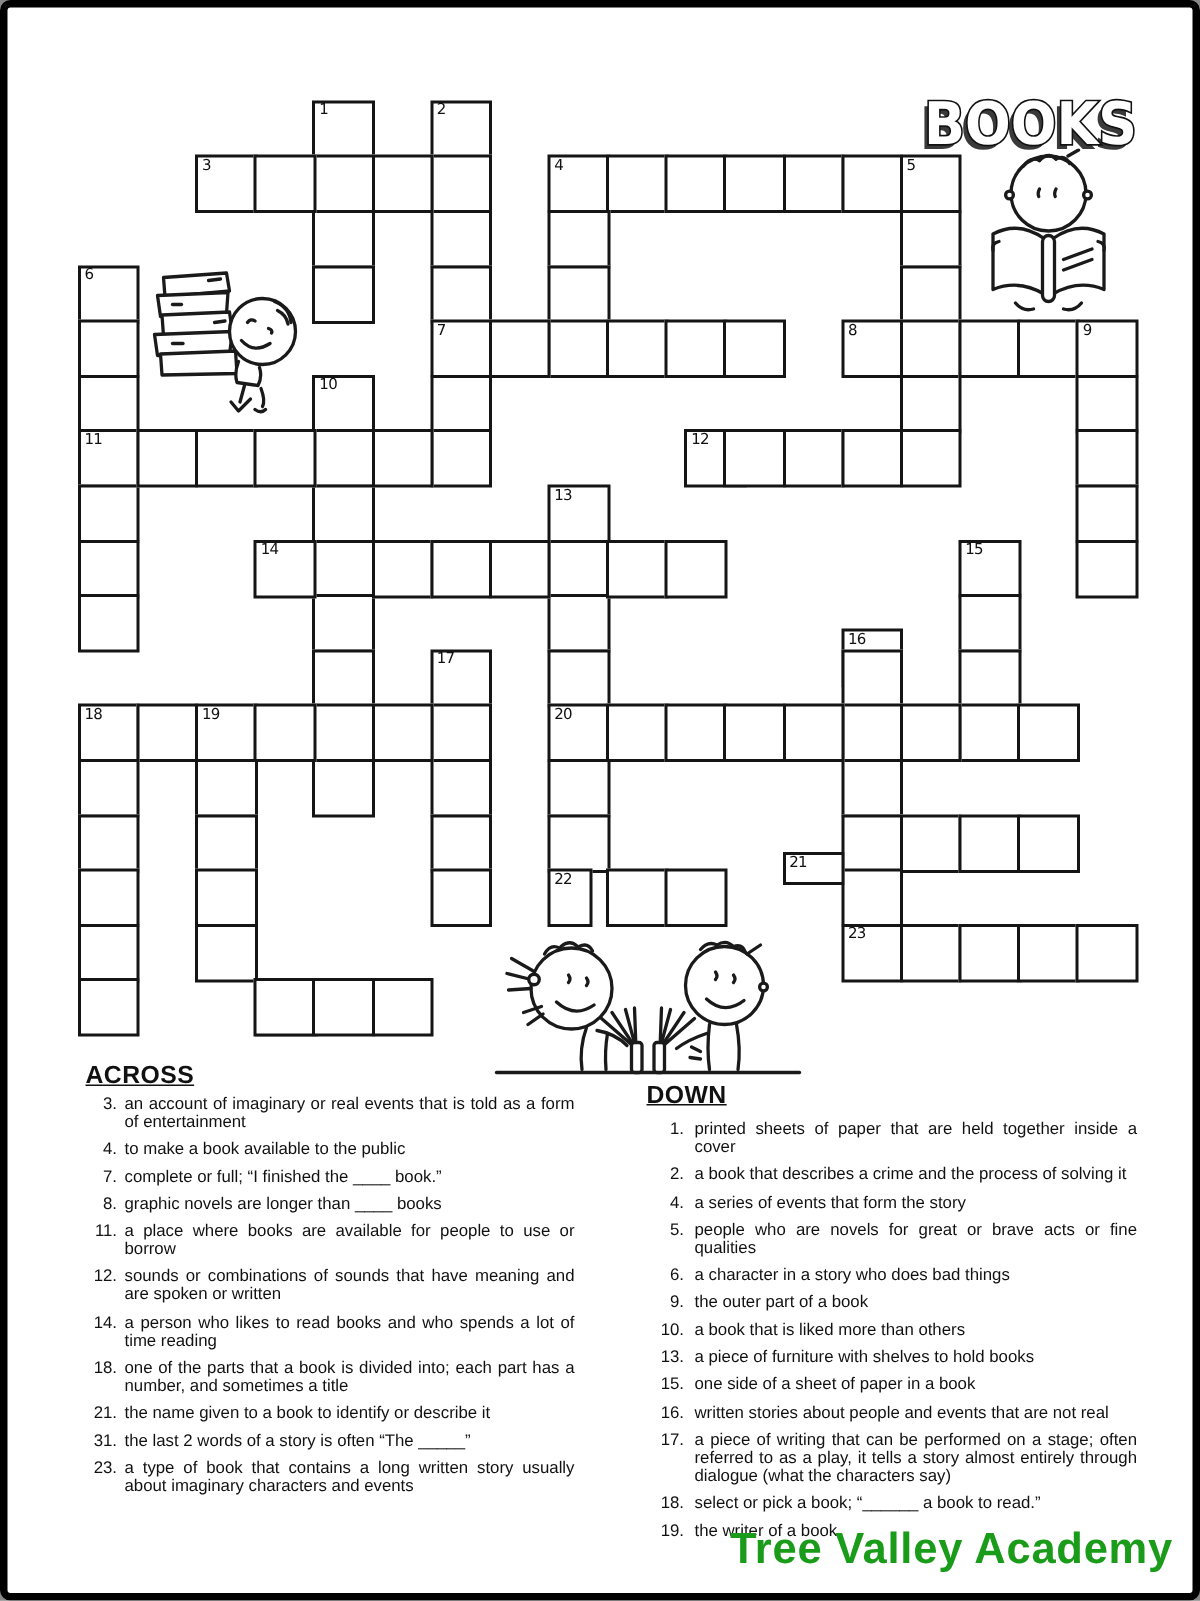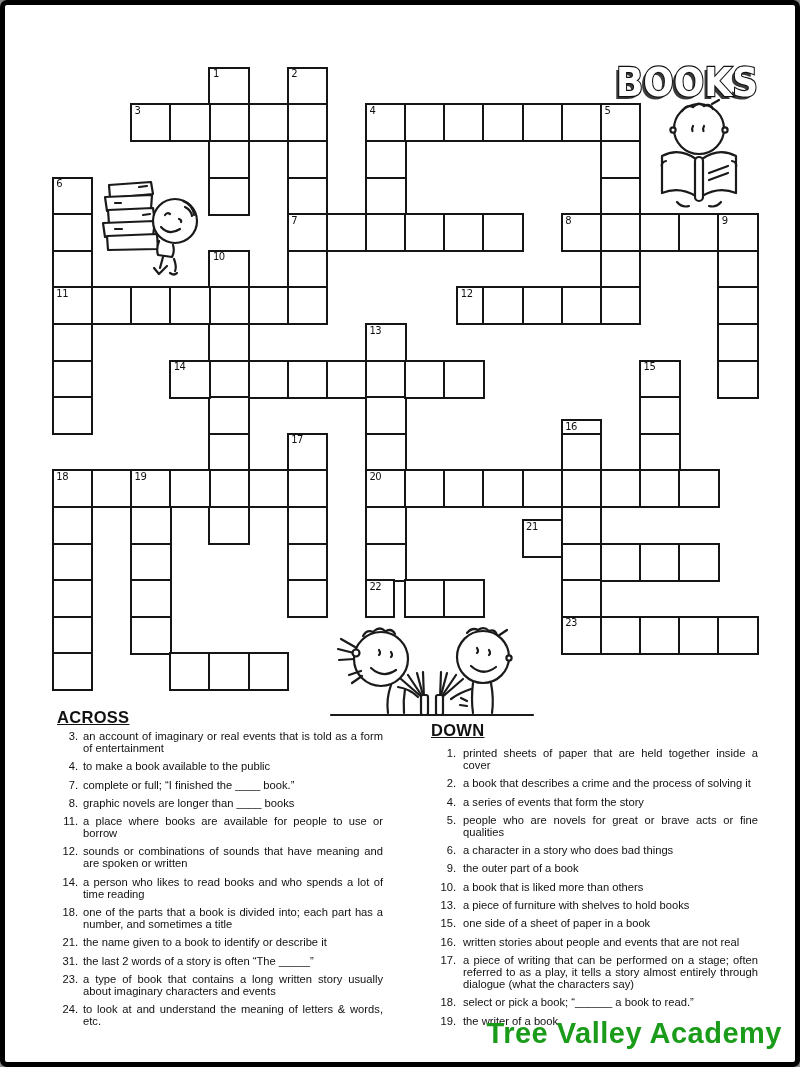--- a/index.html
+++ b/index.html
@@ -282,21 +282,21 @@
       <div class="cell" style="left: 125.1px; top: 610.8px; width: 41.55px; height: 39px;"></div>
       <div class="cell" style="left: 125.1px; top: 647.4px; width: 41.55px; height: 39px; margin-left: 40px;">
         <span class="cellnum">24</span>
       </div>
       <div class="cell" style="left: 399.15px; top: 464.4px; width: 41.55px; height: 39px;"></div>
       <div class="cell" style="left: 438.3px; top: 464.4px; width: 41.55px; height: 39px;"></div>
       <div class="cell" style="left: 477.45px; top: 464.4px; width: 41.55px; height: 39px;"></div>
       <div class="cell" style="left: 516.6px; top: 464.4px; width: 41.55px; height: 39px;"></div>
       <div class="cell" style="left: 594.9px; top: 464.4px; width: 41.55px; height: 39px;"></div>
       <div class="cell" style="left: 673.2px; top: 464.4px; width: 41.55px; height: 39px;"></div>
-      <div class="cell" style="left: 516.6px; top: 514px; width: 41.55px; height: 39px;">
+      <div class="cell" style="left: 516.6px; top: 563px; width: 41.55px; height: 22px;">
         <span class="cellnum">21</span>
       </div>
       <div class="cell" style="left: 594.9px; top: 537.6px; width: 41.55px; height: 39px;"></div>
       <div class="cell" style="left: 634.05px; top: 537.6px; width: 41.55px; height: 39px;"></div>
       <div class="cell" style="left: 673.2px; top: 537.6px; width: 41.55px; height: 39px;"></div>
       <div class="cell" style="left: 399.15px; top: 574.2px; width: 41.55px; height: 39px;"></div>
       <div class="cell" style="left: 438.3px; top: 574.2px; width: 41.55px; height: 39px;"></div>
       <div class="cell" style="left: 594.9px; top: 610.8px; width: 41.55px; height: 39px;"></div>
       <div class="cell" style="left: 634.05px; top: 610.8px; width: 41.55px; height: 39px;"></div>
       <div class="cell" style="left: 673.2px; top: 610.8px; width: 41.55px; height: 39px;"></div>
@@ -345,24 +345,20 @@
         <span class="ctext">the name given to a book to identify or describe it</span>
       </div>
       <div class="clue">
         <span class="cnum">31.</span>
         <span class="ctext">the last 2 words of a story is often “The _____”</span>
       </div>
       <div class="clue">
         <span class="cnum">23.</span>
         <span class="ctext">a type of book that contains a long written story usually about imaginary characters and events</span>
       </div>
-      <div class="clue">
-        <span class="cnum">24.</span>
-        <span class="ctext">to look at and understand the meaning of letters &amp; words, etc.</span>
-      </div>
     </div>
 
   <div class="sect-header" style="left:426px;top:716px">DOWN</div>
   <div class="clues down-col" style="left:422px;top:742px;width:331px" id="down-clues">
       <div class="clue">
         <span class="cnum">1.</span>
         <span class="ctext">printed sheets of paper that are held together inside a cover</span>
       </div>
       <div class="clue">
         <span class="cnum">2.</span>

